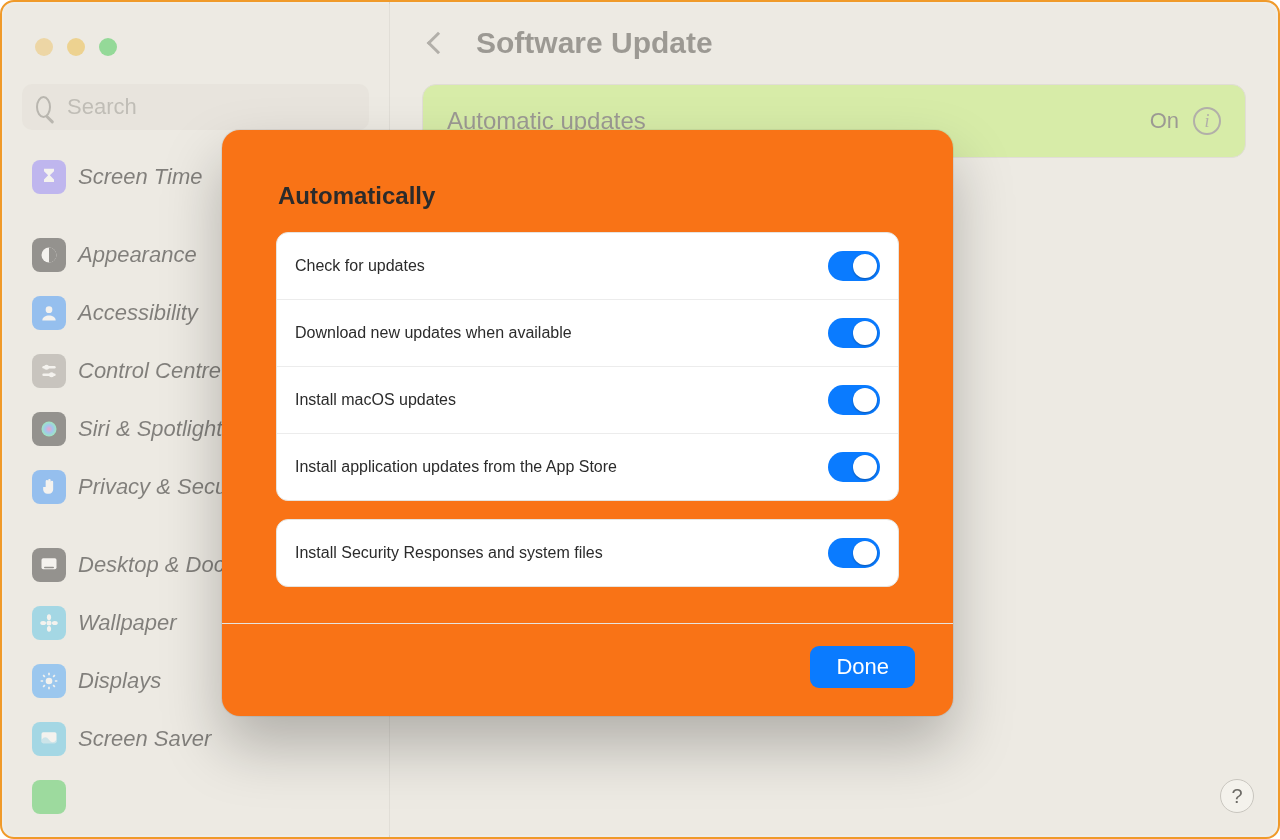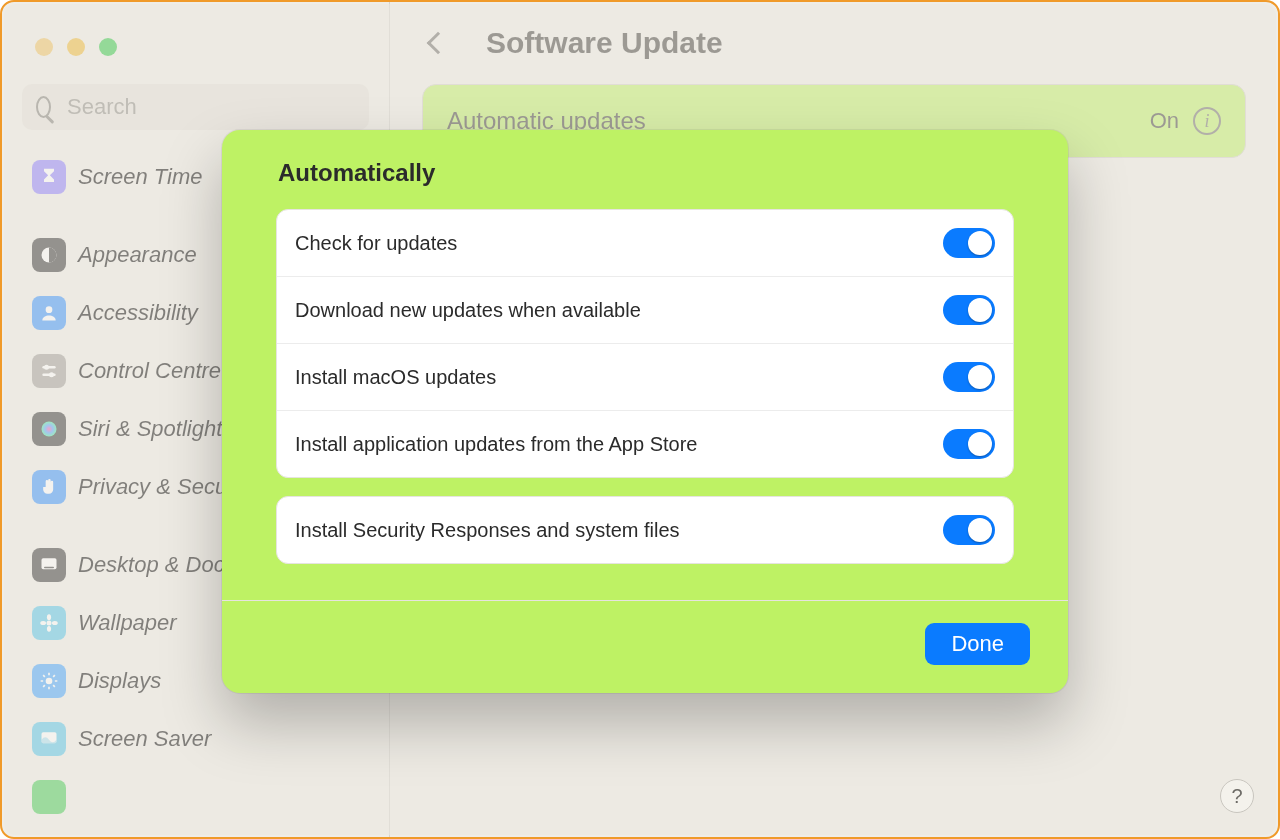--- a/index.html
+++ b/index.html
@@ -54,21 +54,21 @@
     width: 34px; height: 34px; border-radius: 8px; flex: 0 0 34px;
     display: flex; align-items: center; justify-content: center;
     color: #fff; font-size: 18px;
   }
   .side-gap { height: 20px; }
 
   
   .main {
     flex: 1; padding: 24px 32px; position: relative;
   }
-  .main-header { display: flex; align-items: center; gap: 32px; margin-bottom: 24px; }
+  .main-header { display: flex; align-items: center; gap: 22px; margin-bottom: 24px; }
   .chev-back {
     width: 16px; height: 16px; border-left: 3.5px solid #6d6b66; border-bottom: 3.5px solid #6d6b66;
     transform: rotate(45deg);
   }
   .main-title { font-size: 30px; font-weight: 700; color: #3c3b37; }
   .card {
     border: 1px solid #d4d1ca; border-radius: 14px;
     padding: 22px 24px; display: flex; align-items: center; justify-content: space-between;
     background: #bef264;
   }
@@ -81,37 +81,37 @@
   }
 
   
   .dim {
     position: absolute; inset: 2px; background: rgba(235,232,224,0.55);
     border-radius: 12px; pointer-events: none;
   }
 
   
   .sheet {
-    position: absolute; left: 220px; top: 128px; width: 846px;
-    background: #bef264; border-radius: 18px;
+    position: absolute; left: 220px; top: 128px; width: 731px;
+    background: #f97316; border-radius: 18px;
     box-shadow: 0 30px 60px rgba(0,0,0,0.25), 0 0 0 1px rgba(0,0,0,0.06);
-    padding: 29px 0 24px 0;
+    padding: 52px 0 24px 0;
   }
   .sheet-inner { padding: 0 54px; }
   .sheet-header { font-size: 24px; font-weight: 700; color: #2b2b2b; margin-bottom: 22px; padding-left: 2px; }
   .group {
     border: 1px solid #e6e4df; border-radius: 12px; overflow: hidden; background: #fff;
     margin-bottom: 18px;
   }
   .row {
     display: flex; align-items: center; justify-content: space-between;
     padding: 18px 18px;
   }
   .row + .row { border-top: 1px solid #ececec; }
-  .row-label { font-size: 20px; color: #2b2b2b; }
+  .row-label { font-size: 16px; color: #2b2b2b; }
   .toggle {
     width: 52px; height: 30px; border-radius: 30px; background: #0a7bff; position: relative;
     flex: 0 0 52px;
   }
   .toggle::after {
     content: ""; position: absolute; right: 3px; top: 3px; width: 24px; height: 24px;
     border-radius: 50%; background: #fff; box-shadow: 0 1px 2px rgba(0,0,0,0.3);
   }
   .sheet-footer {
     border-top: 1px solid #e6e4df; margin-top: 36px; padding: 22px 38px 4px 38px;

